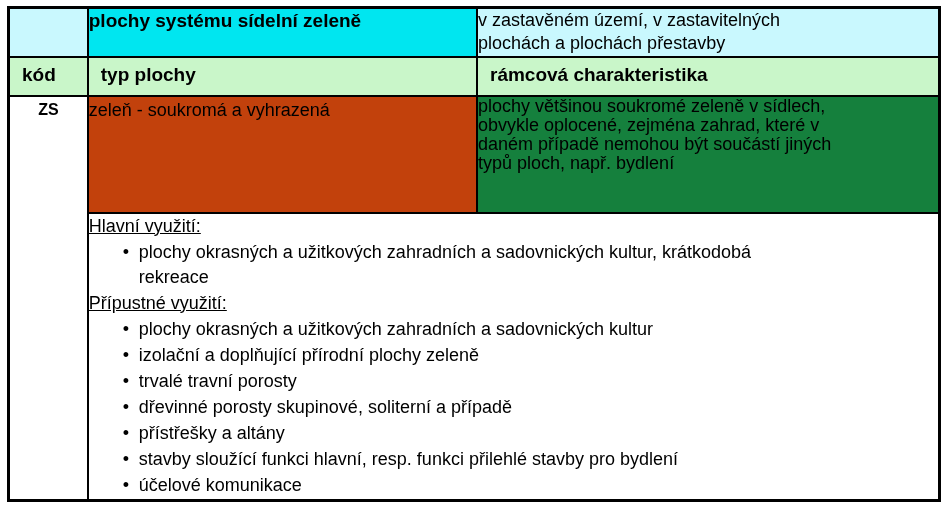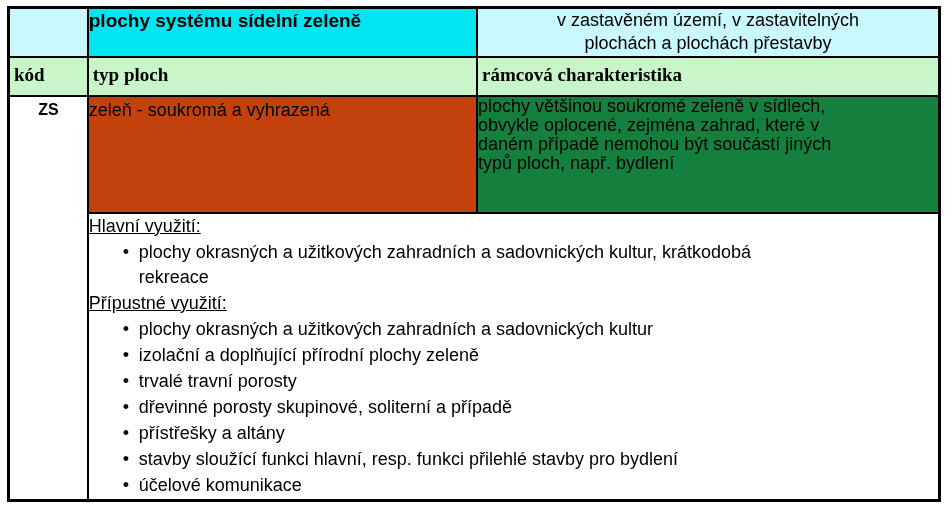--- a/index.html
+++ b/index.html
@@ -51,29 +51,27 @@
     font-weight: bold;
     font-size: 19px;
     padding: 12px 8px 0 8px;
     line-height: 24px;
   }
   td.subtitle-cell {
     background: #c9f8fe;
     padding: 3px 8px 0 8px;
     line-height: 23px;
     white-space: pre-line;
-    text-align: center;
   }
   tr.row-header td {
     background: #c9f6c9;
     font-weight: bold;
     font-size: 19px;
-    padding: 6px 8px 0 4px;
+    padding: 6px 8px 0 12px;
     line-height: 22px;
-    font-family: Liberation Serif, serif;
   }
   td.code-header-cell { padding-left: 6px; }
   td.char-header-cell { padding-left: 10px; }
 
   td.code-cell {
     background: #ffffff;
     font-weight: bold;
     font-size: 16px;
     text-align: center;
     padding-top: 4px;
@@ -126,21 +124,21 @@
     </colgroup>
     <tbody>
       <tr class="row-title">
         <td class="corner-cell"></td>
         <td class="title-cell">plochy systému sídelní zeleně</td>
         <td class="subtitle-cell">v zastavěném území, v zastavitelných
 plochách a plochách přestavby</td>
       </tr>
       <tr class="row-header">
         <td class="code-header-cell">kód</td>
-        <td class="type-header-cell">typ ploch</td>
+        <td class="type-header-cell">typ plochy</td>
         <td class="char-header-cell">rámcová charakteristika</td>
       </tr>
       <tr class="row-data">
         <td class="code-cell" rowspan="2">ZS</td>
         <td class="type-cell">zeleň - soukromá a vyhrazená</td>
         <td class="char-cell">plochy většinou soukromé zeleně v sídlech,
 obvykle oplocené, zejména zahrad, které v
 daném případě nemohou být součástí jiných
 typů ploch, např. bydlení</td>
       </tr>

